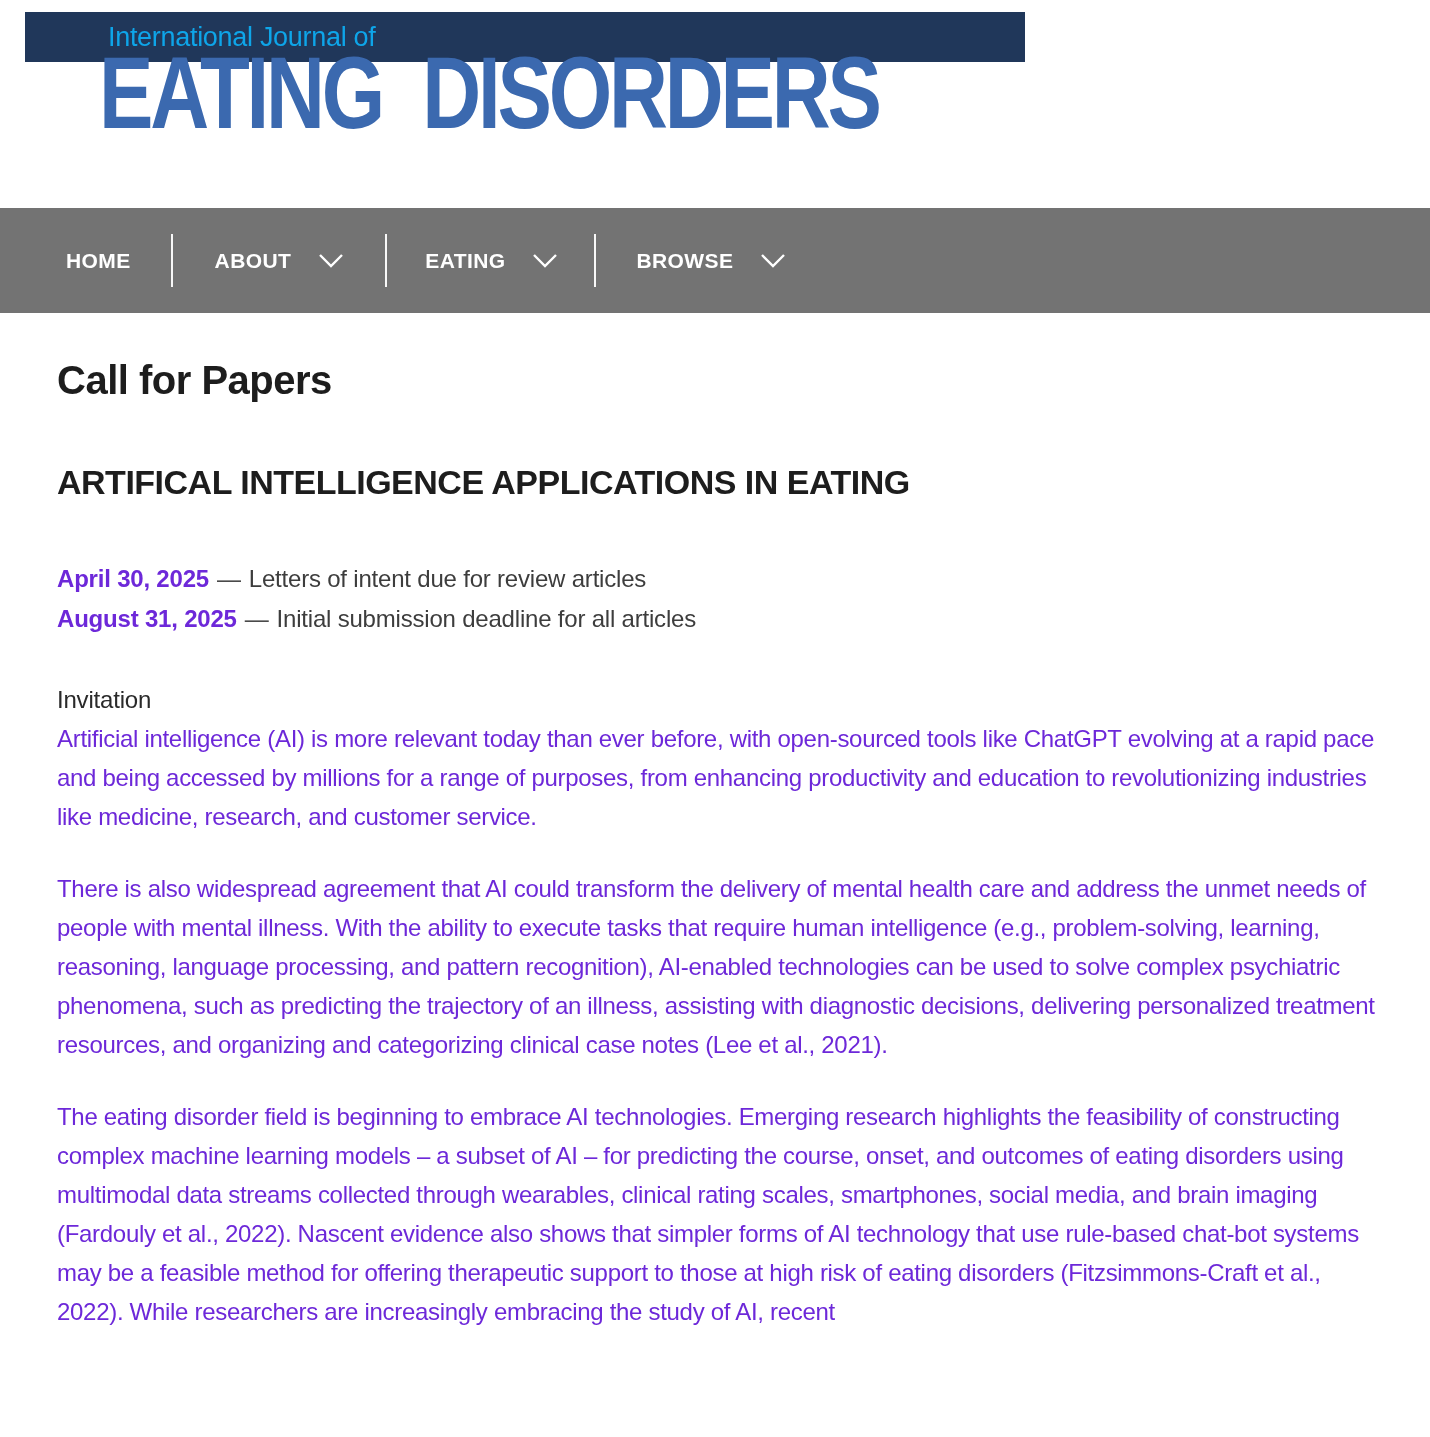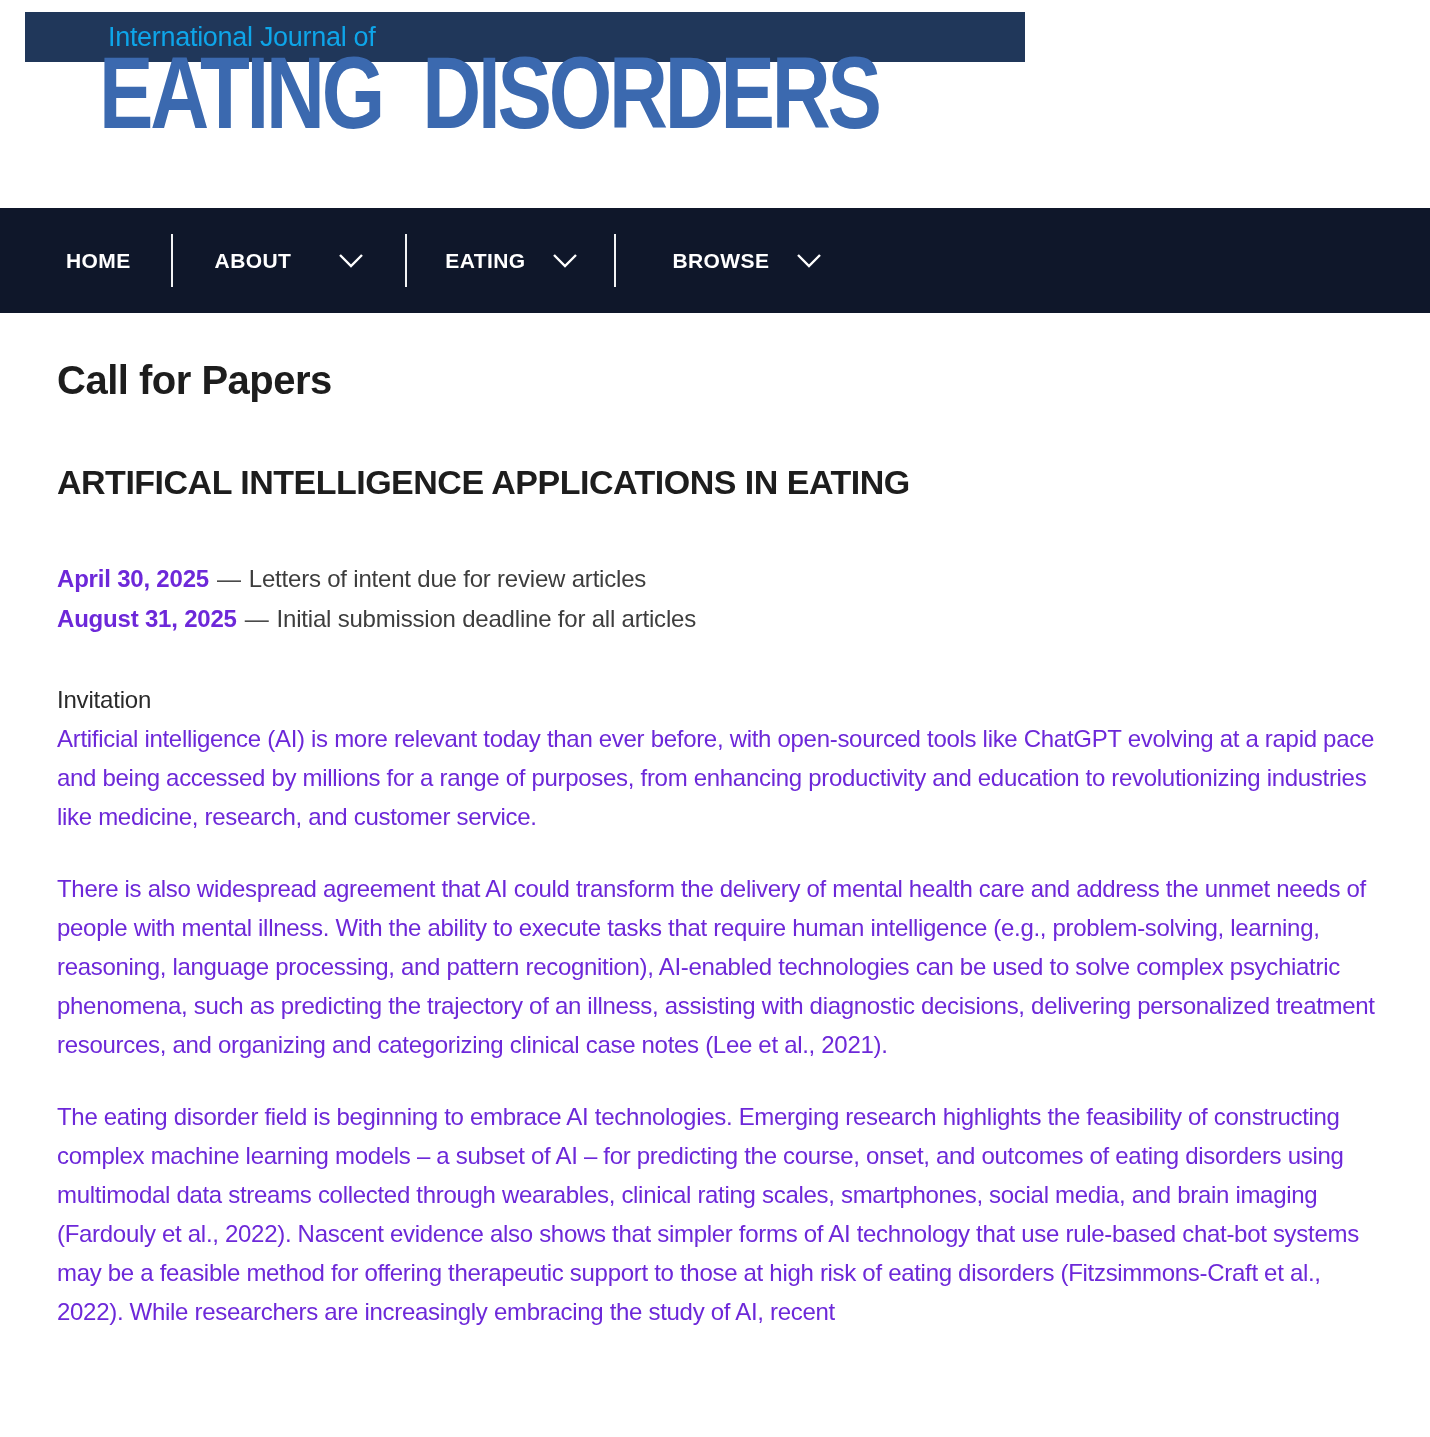--- a/index.html
+++ b/index.html
@@ -33,46 +33,46 @@
     letter-spacing: -4px;
     word-spacing: 26px;
     transform: scaleX(0.80);
     transform-origin: left top;
     white-space: nowrap;
   }
 
   
   .nav {
     width: 1430px; height: 105px;
-    background: #0f172a;
+    background: #737373;
     display: flex; align-items: center;
   }
   .nav a {
     color: #ffffff;
     text-decoration: none;
     font-size: 21px;
     font-weight: bold;
     letter-spacing: 0.4px;
     display: flex; align-items: center;
     cursor: pointer;
     white-space: nowrap;
   }
   .nav .chev { margin-left: 27px; display: inline-flex; align-items: center; }
   .nav .chev svg { display: block; }
   .nav-divider {
     width: 2px; height: 53px;
     background: rgba(255,255,255,0.95);
   }
   .nav-home    { margin-left: 66px; }
   .div1        { margin-left: 40px; }
-  .nav-about   { margin-left: 42px; gap: 20px; }
+  .nav-about   { margin-left: 42px; }
   .div2        { margin-left: 41px; }
   .nav-authors { margin-left: 38px; }
   .div3        { margin-left: 36px; }
-  .nav-browse  { margin-left: 56px; }
+  .nav-browse  { margin-left: 40px; }
 
   
   .content { padding: 0 38px 0 57px; }
   .page-title {
     margin-top: 45px;
     font-size: 40px;
     font-weight: bold;
     letter-spacing: -0.5px;
     color: #1d1d1d;
   }

